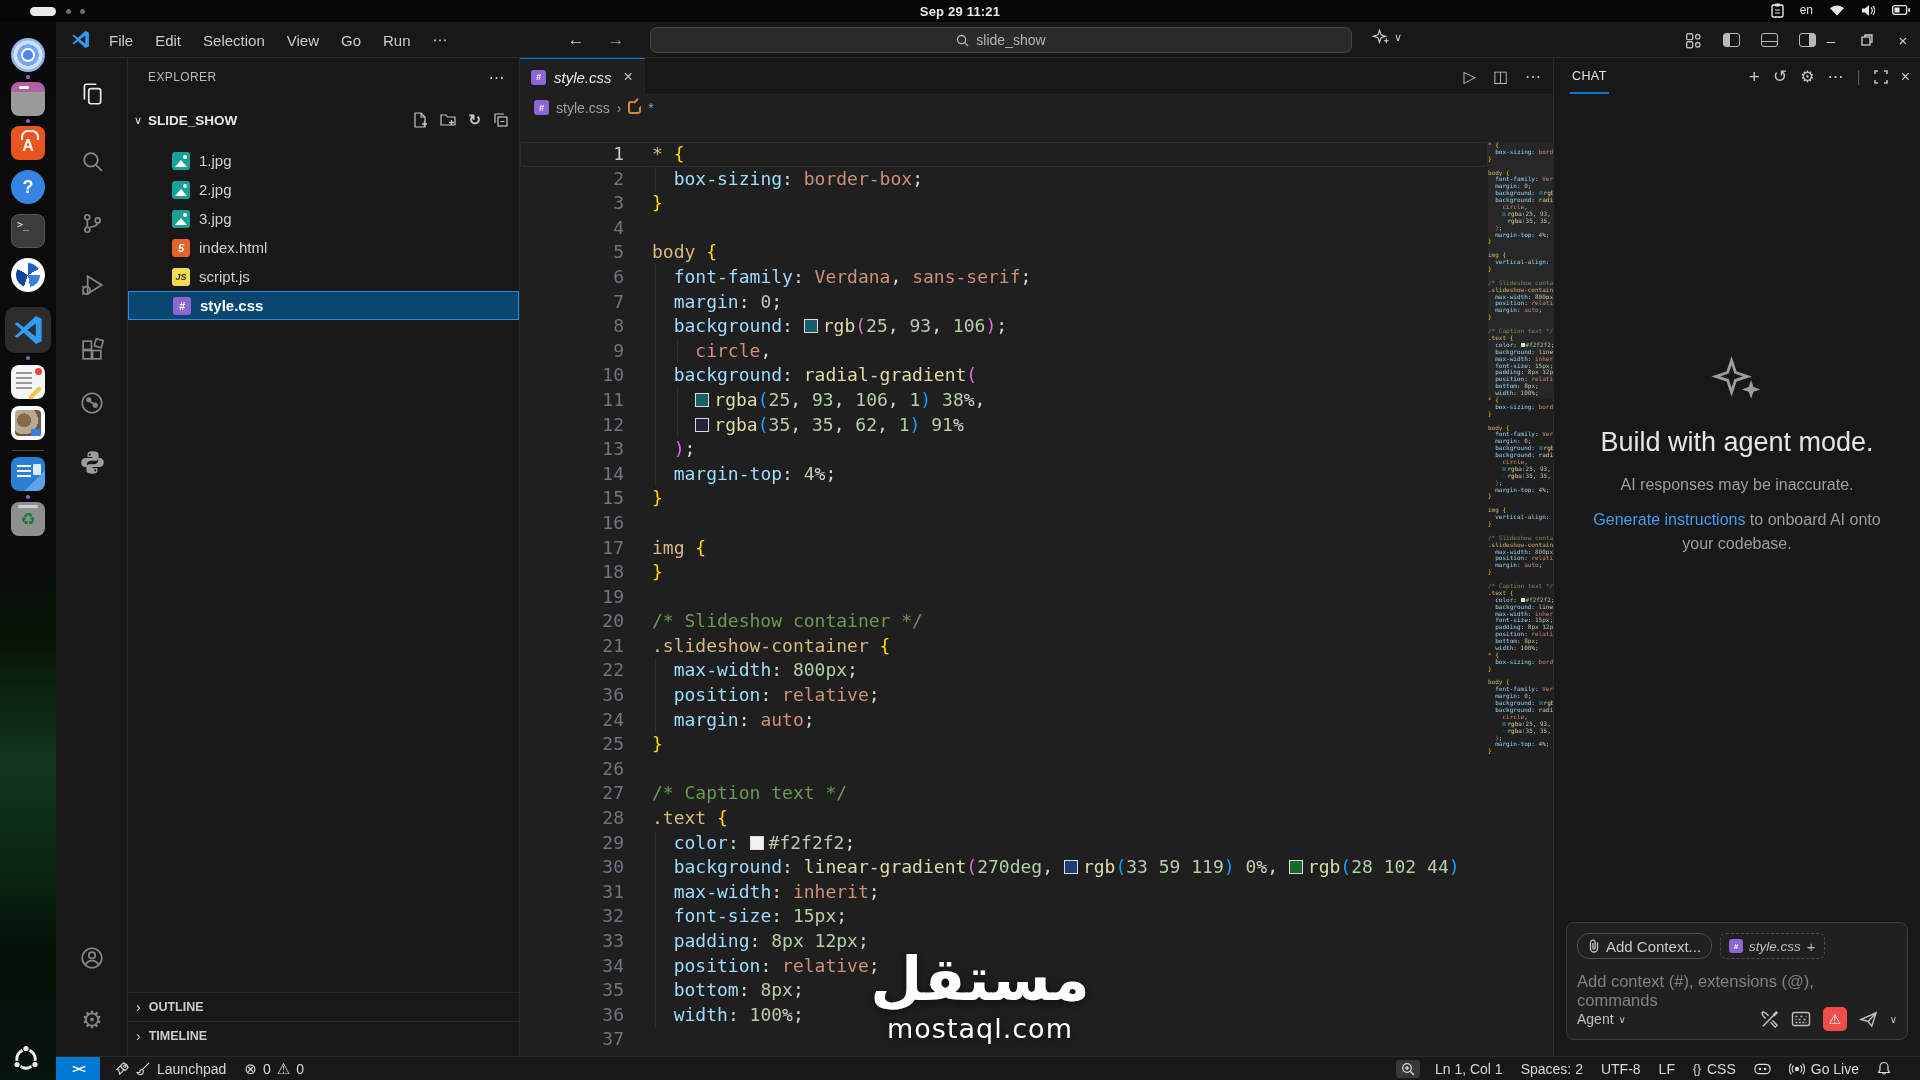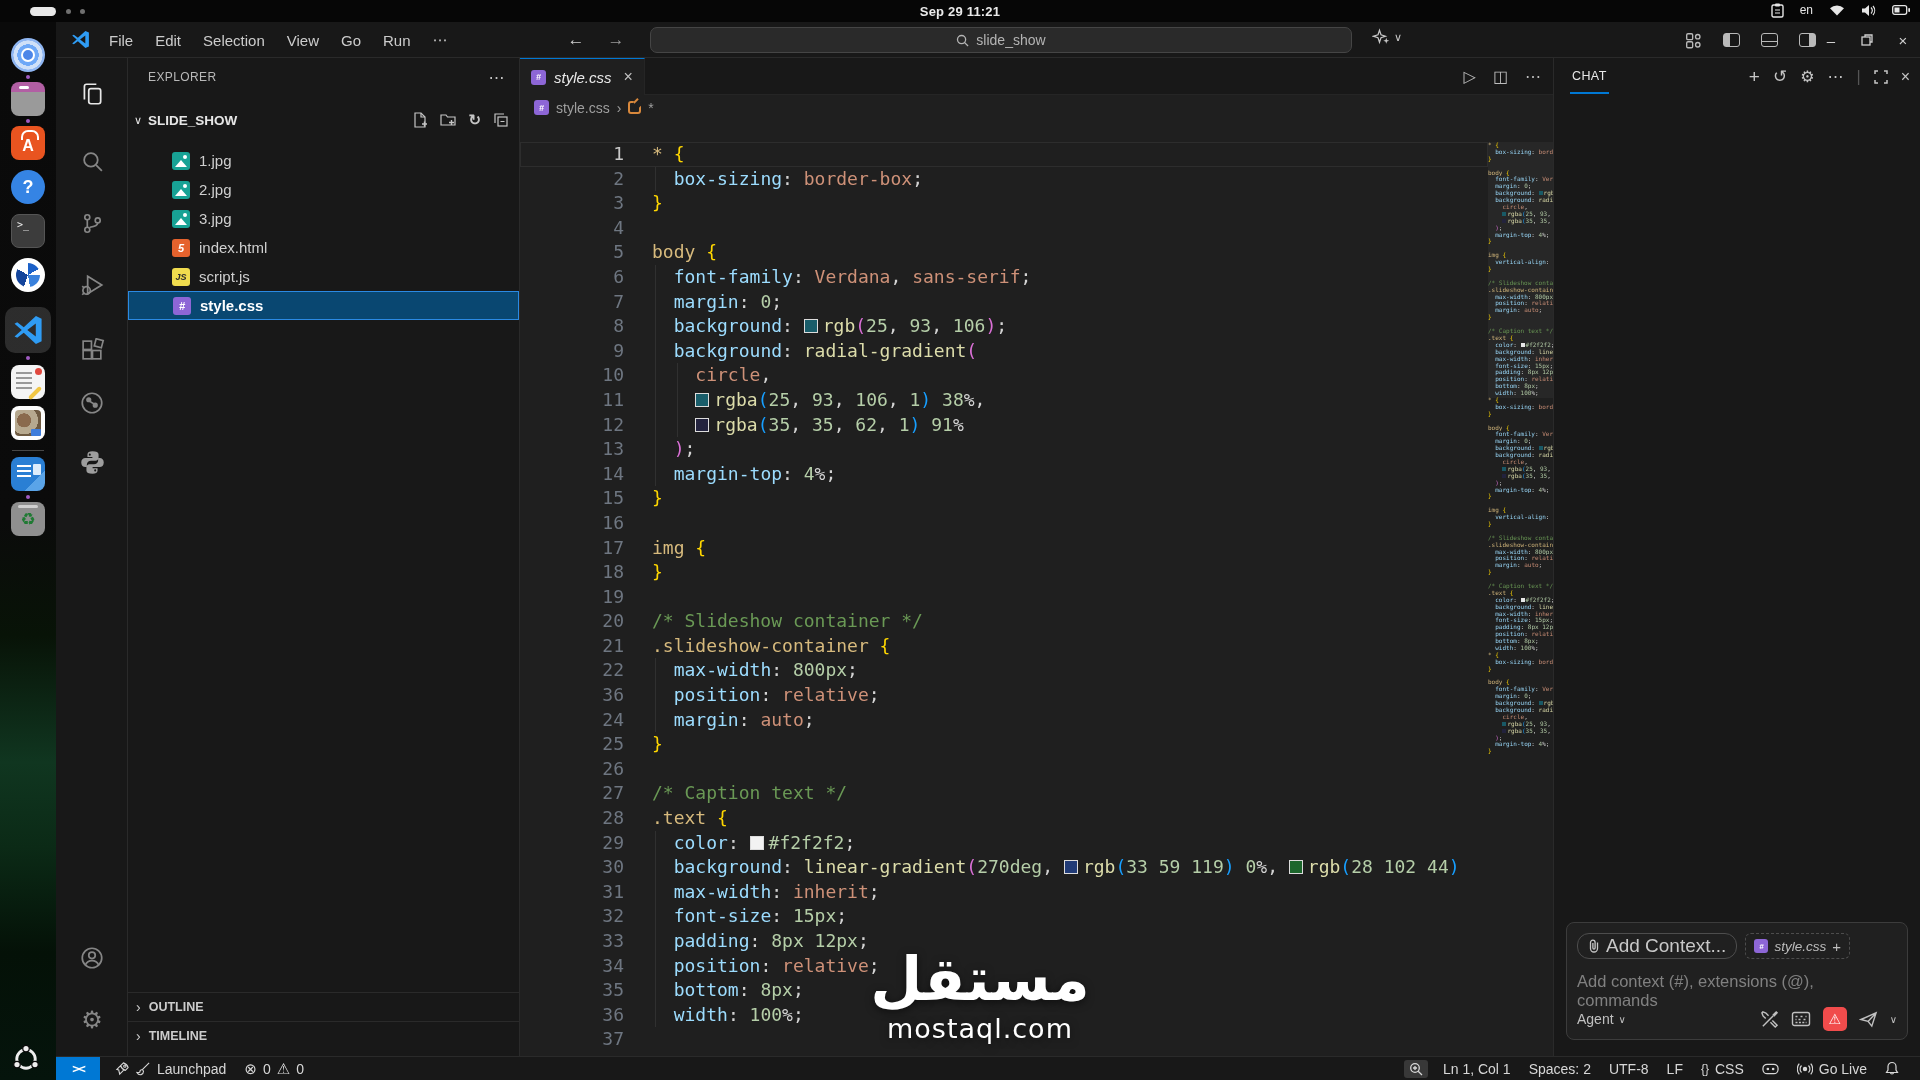--- a/index.html
+++ b/index.html
@@ -130,35 +130,35 @@
   .chat-header{position:absolute;left:0;top:0;width:100%;height:37px;display:flex;align-items:center;padding:0 10px 0 16px}
   .chat-title{font-size:12.5px;letter-spacing:.4px;color:#e7e7e7;border-bottom:2px solid #0078d4;padding:9px 2px}
   .chat-hicons{margin-left:auto;display:flex;align-items:center;gap:13px;color:#c5c5c5;font-size:16px}
   .chat-center{position:absolute;left:0;top:295px;width:100%;display:flex;flex-direction:column;align-items:center;text-align:center}
   .chat-heading{margin-top:22px;font-size:27px;color:#e6e6e6}
   .chat-note{margin-top:18px;font-size:16px;color:#9d9d9d}
   .chat-cta{margin-top:14px;font-size:16px;color:#9d9d9d;width:320px;line-height:24px}
   .chat-cta a{color:#3f9ef2;text-decoration:none}
   .chat-input{position:absolute;left:12px;right:12px;bottom:16px;height:118px;background:#202020;border:1px solid #3c3c3c;border-radius:8px;padding:10px}
   .ci-row1{display:flex;gap:8px;align-items:center}
-  .ci-pill{display:flex;align-items:center;gap:6px;height:26px;padding:0 10px;border:1px solid #4d4d4d;border-radius:12px;color:#c8c8c8;font-size:19px}
+  .ci-pill{display:flex;align-items:center;gap:6px;height:26px;padding:0 10px;border:1px solid #4d4d4d;border-radius:12px;color:#c8c8c8;font-size:15px}
   .ci-chip{display:flex;align-items:center;gap:6px;height:26px;padding:0 8px;border:1px dashed #4d4d4d;border-radius:6px;color:#bdbdbd;font-size:13.5px}
   .ci-chip .fname{font-style:italic}
   .ci-placeholder{margin-top:13px;font-size:16.5px;color:#808080}
   .ci-row3{position:absolute;left:10px;right:10px;bottom:8px;display:flex;align-items:center;color:#c0c0c0;font-size:14px}
   .ci-right{margin-left:auto;display:flex;align-items:center;gap:12px}
   .warn-badge{width:24px;height:24px;border-radius:5px;background:#f14c4c;display:grid;place-items:center;color:#fff;font-size:14px}
 
   
   .statusbar{position:absolute;left:0;bottom:0;width:1864px;height:24px;background:#181818;border-top:1px solid #2a2a2a;
              display:flex;align-items:center;font-size:14px;color:#d7d7d7}
   .remote{width:44px;height:24px;background:#0078d4;color:#fff;display:grid;place-items:center;
           font-family:"DejaVu Sans Mono",monospace;font-size:13px;font-weight:bold;letter-spacing:-2px}
   .sb-item{display:flex;align-items:center;gap:6px;padding:0 9px;height:24px}
-  .sb-right{margin-left:auto;display:flex;align-items:center;height:24px;padding-right:12px}
+  .sb-right{margin-left:auto;display:flex;align-items:center;height:24px;padding-right:20px}
   .zoombox{background:#383838;border-radius:3px;padding:2px 5px;margin-right:6px}
 
   
   .watermark{position:absolute;left:845px;top:948px;width:270px;text-align:center;color:#ffffff;z-index:60;
              pointer-events:none;text-shadow:0 2px 8px rgba(0,0,0,.55);font-family:"DejaVu Sans",sans-serif}
   .wm-ar{font-size:60px;font-weight:bold;line-height:1.05}
   .wm-latin{font-size:27px;letter-spacing:1px;margin-top:2px}
 </style>
 </head>
 <body>
@@ -480,22 +480,22 @@
           </div>
         <div class="lines">
             <div class="code-line"><span class="tk-s">*</span><span class="tk-o"> </span><span class="tk-b1">{</span></div>
             <div class="code-line"><i class="guide" style="left: 3px;"></i><span class="tk-w">  </span><span class="tk-p">box-sizing</span><span class="tk-o">: </span><span class="tk-v">border-box</span><span class="tk-o">;</span></div>
             <div class="code-line"><span class="tk-b1">}</span></div>
             <div class="code-line">&nbsp;</div>
             <div class="code-line"><span class="tk-s">body</span><span class="tk-o"> </span><span class="tk-b1">{</span></div>
             <div class="code-line"><i class="guide" style="left: 3px;"></i><span class="tk-w">  </span><span class="tk-p">font-family</span><span class="tk-o">: </span><span class="tk-v">Verdana</span><span class="tk-o">, </span><span class="tk-v">sans-serif</span><span class="tk-o">;</span></div>
             <div class="code-line"><i class="guide" style="left: 3px;"></i><span class="tk-w">  </span><span class="tk-p">margin</span><span class="tk-o">: </span><span class="tk-n">0</span><span class="tk-o">;</span></div>
             <div class="code-line"><i class="guide" style="left: 3px;"></i><span class="tk-w">  </span><span class="tk-p">background</span><span class="tk-o">: </span><span class="sw" style="background: rgb(25, 93, 106);"></span><span class="tk-f">rgb</span><span class="tk-b2">(</span><span class="tk-n">25</span><span class="tk-o">, </span><span class="tk-n">93</span><span class="tk-o">, </span><span class="tk-n">106</span><span class="tk-b2">)</span><span class="tk-o">;</span></div>
+            <div class="code-line"><i class="guide" style="left: 3px;"></i><i class="guide" style="left: 24.67px;"></i><span class="tk-w">    </span><span class="tk-v">circle</span><span class="tk-o">,</span></div>
             <div class="code-line"><i class="guide" style="left: 3px;"></i><span class="tk-w">  </span><span class="tk-p">background</span><span class="tk-o">: </span><span class="tk-f">radial-gradient</span><span class="tk-b2">(</span></div>
-            <div class="code-line"><i class="guide" style="left: 3px;"></i><i class="guide" style="left: 24.67px;"></i><span class="tk-w">    </span><span class="tk-v">circle</span><span class="tk-o">,</span></div>
             <div class="code-line"><i class="guide" style="left: 3px;"></i><i class="guide" style="left: 24.67px;"></i><span class="tk-w">    </span><span class="sw" style="background: rgb(25, 93, 106);"></span><span class="tk-f">rgba</span><span class="tk-b3">(</span><span class="tk-n">25</span><span class="tk-o">, </span><span class="tk-n">93</span><span class="tk-o">, </span><span class="tk-n">106</span><span class="tk-o">, </span><span class="tk-n">1</span><span class="tk-b3">)</span><span class="tk-w"> </span><span class="tk-n">38</span><span class="tk-o">%,</span></div>
             <div class="code-line"><i class="guide" style="left: 3px;"></i><i class="guide" style="left: 24.67px;"></i><span class="tk-w">    </span><span class="sw" style="background: rgb(35, 35, 62);"></span><span class="tk-f">rgba</span><span class="tk-b3">(</span><span class="tk-n">35</span><span class="tk-o">, </span><span class="tk-n">35</span><span class="tk-o">, </span><span class="tk-n">62</span><span class="tk-o">, </span><span class="tk-n">1</span><span class="tk-b3">)</span><span class="tk-w"> </span><span class="tk-n">91</span><span class="tk-o">%</span></div>
             <div class="code-line"><i class="guide" style="left: 3px;"></i><span class="tk-w">  </span><span class="tk-b2">)</span><span class="tk-o">;</span></div>
             <div class="code-line"><i class="guide" style="left: 3px;"></i><span class="tk-w">  </span><span class="tk-p">margin-top</span><span class="tk-o">: </span><span class="tk-n">4</span><span class="tk-o">%;</span></div>
             <div class="code-line"><span class="tk-b1">}</span></div>
             <div class="code-line">&nbsp;</div>
             <div class="code-line"><span class="tk-s">img</span><span class="tk-o"> </span><span class="tk-b1">{</span></div>
             <div class="code-line"><span class="tk-b1">}</span></div>
             <div class="code-line">&nbsp;</div>
             <div class="code-line"><span class="tk-c">/* Slideshow container */</span></div>
@@ -621,20 +621,29 @@
           <span style="font-size:17px">↺</span>
           <span style="font-size:16px">⚙</span>
           <span>⋯</span>
           <span style="color:#555">|</span>
           <svg width="14" height="14" viewBox="0 0 14 14" fill="none" stroke="#c5c5c5" stroke-width="1.5">
               <path d="M1 4V1h3M10 1h3v3M13 10v3h-3M4 13H1v-3"></path>
             </svg>
           <span>×</span>
         </span>
       </div>
+      <div class="chat-center">
+        <svg width="52" height="52" viewBox="0 0 24 24">
+            <path fill="none" stroke="#9d9d9d" stroke-width="1.3" d="M9.5 3.5 11.3 9l5.5 1.8-5.5 1.8-1.8 5.5-1.8-5.5-5.5-1.8 5.5-1.8z"></path>
+            <path fill="#9d9d9d" d="M18.5 12.5l1.1 3.2 3.2 1.1-3.2 1.1-1.1 3.2-1.1-3.2-3.2-1.1 3.2-1.1z"></path>
+          </svg>
+        <div class="chat-heading">Build with agent mode.</div>
+        <div class="chat-note">AI responses may be inaccurate.</div>
+        <div class="chat-cta"><a href="#">Generate instructions</a><span> to onboard AI onto your codebase.</span></div>
+      </div>
       <div class="chat-input">
         <div class="ci-row1">
           <span class="ci-pill">
             <svg width="12" height="14" viewBox="0 0 12 14" fill="none" stroke="#c8c8c8" stroke-width="1.3">
                 <path d="M9.5 3.5v6a3.5 3.5 0 0 1-7 0v-6a2.3 2.3 0 0 1 4.6 0v5.6a1.1 1.1 0 0 1-2.2 0V4"></path>
               </svg>
             <span>Add Context...</span>
           </span>
           <span class="ci-chip">
             <i class="fi fi-css small" style="width:14px;height:14px;font-size:8px">

